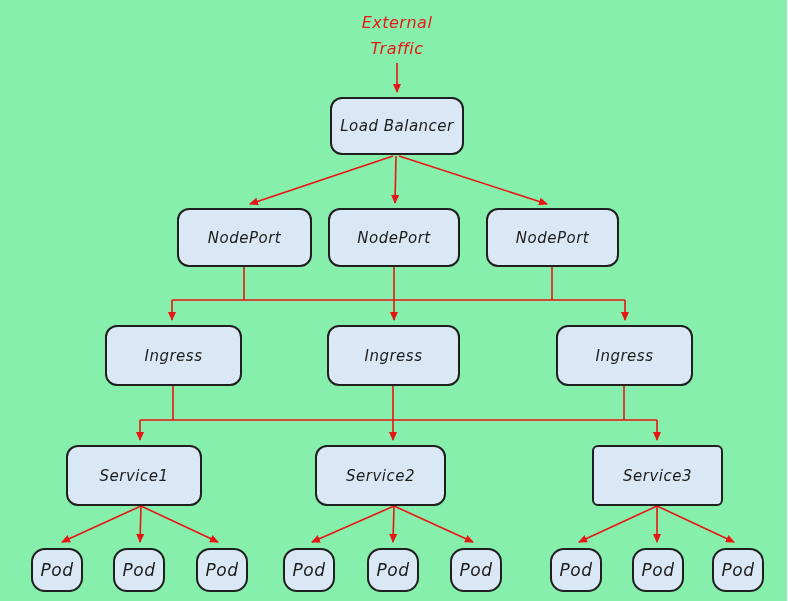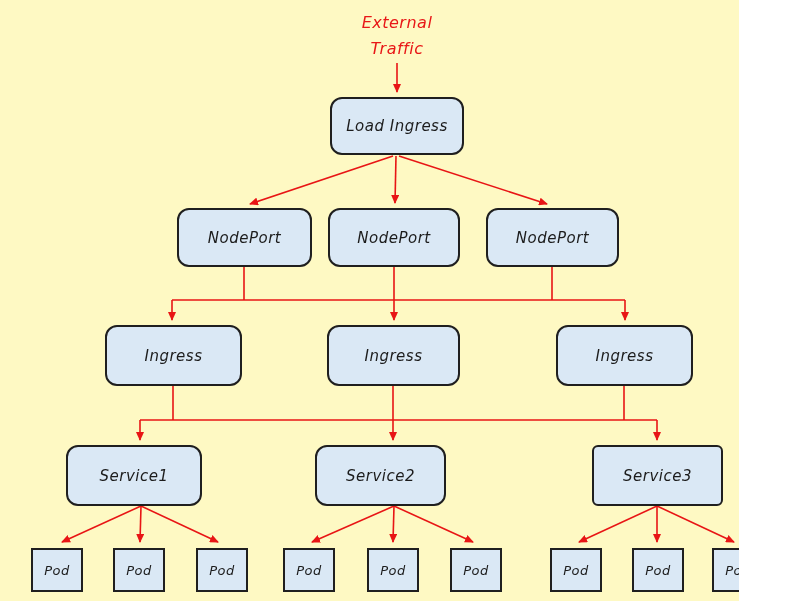--- a/index.html
+++ b/index.html
@@ -1,22 +1,23 @@
 <!DOCTYPE html>
 <html><head>
 <meta charset="utf-8">
 <style>
   html, body { margin: 0; padding: 0; background: #ffffff; }
   #canvas {
     position: relative;
     width: 739px;
     height: 601px;
-    background: #fef9c3;
+    background: #86efac;
     font-family: "DejaVu Sans", sans-serif;
     overflow: hidden;
+    padding-left: 48px;
   }
   #edge-layer {
     position: absolute;
     left: 0; top: 0;
     width: 788px; height: 601px;
   }
   .node {
     position: absolute;
     background: #dae8f5;
     border: 2px solid #1f1f1f;
@@ -25,22 +26,22 @@
     align-items: center;
     justify-content: center;
     box-sizing: border-box;
     color: #1c1c1c;
     font-style: italic;
     font-size: 15px;
     letter-spacing: 0.5px;
     text-align: center;
   }
   .pod {
-    border-radius: 0;
-    font-size: 13px;
+    border-radius: 14px;
+    font-size: 17px;
   }
   .external-label {
     position: absolute;
     color: #e81717;
     font-style: italic;
     font-size: 16px;
     letter-spacing: 0.5px;
     text-align: center;
     line-height: 1.6;
     width: 100px;
@@ -91,21 +92,21 @@
 
       <line x1="657" y1="506" x2="579" y2="542" marker-end="url(#arrow)"></line>
       <line x1="657" y1="506" x2="657" y2="542" marker-end="url(#arrow)"></line>
       <line x1="657" y1="506" x2="734" y2="542" marker-end="url(#arrow)"></line>
     </g>
   </svg>
 
   <div class="external-label" style="left:347px; top:10px;">External Traffic</div>
 
   <div class="node" style="left:330px; top:97px; width:134px; height:58px;">
-    <span>Load Ingress</span>
+    <span>Load Balancer</span>
   </div>
 
   <div class="node" style="left:177px; top:208px; width:135px; height:59px;">
     <span>NodePort</span>
   </div>
   <div class="node" style="left:328px; top:208px; width:132px; height:59px;">
     <span>NodePort</span>
   </div>
   <div class="node" style="left:486px; top:208px; width:133px; height:59px;">
     <span>NodePort</span>

